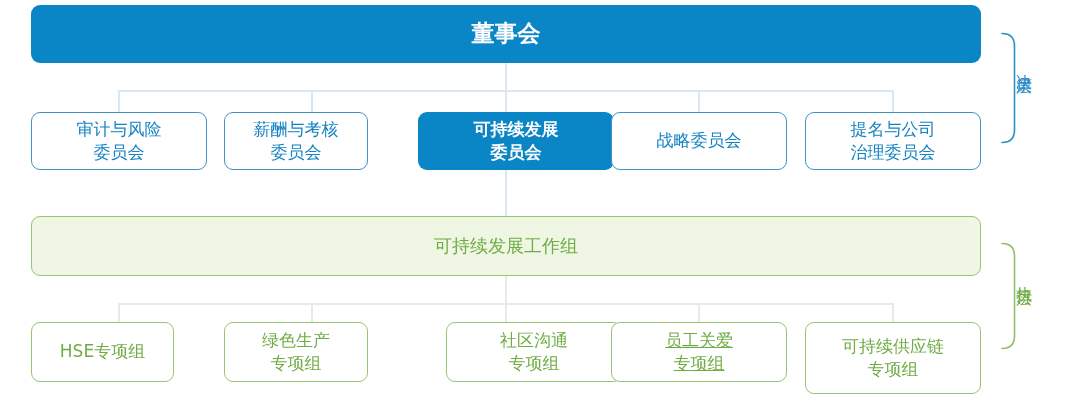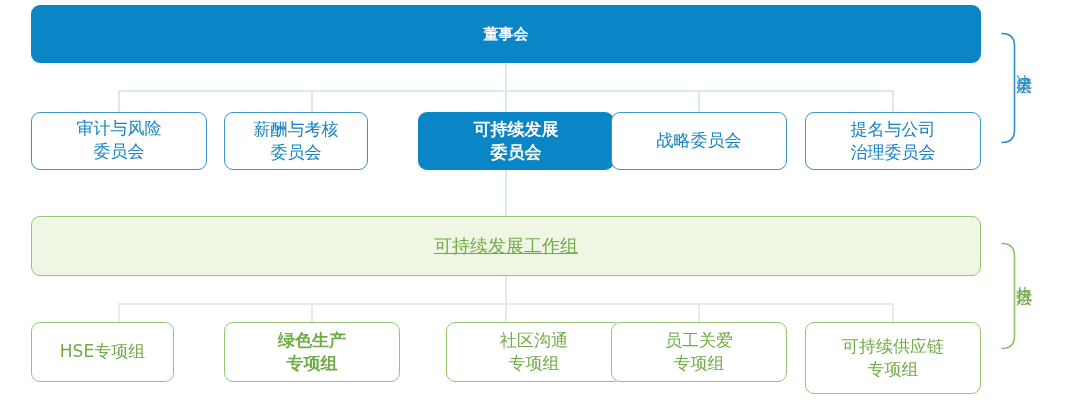--- a/index.html
+++ b/index.html
@@ -28,21 +28,21 @@
     text-align:center;
     border-radius:9px;
     font-size:17px;line-height:1.38;
     white-space:pre-line;
     box-sizing:border-box;
   }
   .blue-solid{
     background:var(--primary-blue);
     color:#ffffff;
     font-weight:bold;
-    font-size:15px;
+    font-size:23px;
   }
   .blue-solid.small{font-size:17px;font-weight:600;}
   .blue-outline{
     background:#ffffff;
     border:1.5px solid var(--blue-border);
     color:var(--blue-text);
   }
   .green-solid{
     background:var(--green-fill);
     border:1.5px solid var(--green-border);
@@ -77,48 +77,48 @@
   <div class="box blue-solid" style="left:31px;top:5px;width:950px;height:58px;">董事会</div>
 
   <div class="line blue" style="left:505px;top:63px;width:2px;height:27px;"></div>
   <div class="line blue" style="left:119px;top:90px;width:774px;height:2px;"></div>
   <div class="line blue" style="left:118px;top:90px;width:2px;height:22px;"></div>
   <div class="line blue" style="left:311px;top:90px;width:2px;height:22px;"></div>
   <div class="line blue" style="left:505px;top:90px;width:2px;height:22px;"></div>
   <div class="line blue" style="left:698px;top:90px;width:2px;height:22px;"></div>
   <div class="line blue" style="left:892px;top:90px;width:2px;height:22px;"></div>
 
-  <div class="box blue-outline" style="left:31px;top:112px;width:176px;height:58px;font-family:Liberation Mono, monospace;">审计与风险
+  <div class="box blue-outline" style="left:31px;top:112px;width:176px;height:58px;">审计与风险
 委员会</div>
   <div class="box blue-outline" style="left:224px;top:112px;width:144px;height:58px;">薪酬与考核
 委员会</div>
   <div class="box blue-solid small" style="left:418px;top:112px;width:196px;height:58px;">可持续发展
 委员会</div>
   <div class="box blue-outline" style="left:805px;top:112px;width:176px;height:58px;">提名与公司
 治理委员会</div>
   <div class="box blue-outline" style="left:611px;top:112px;width:176px;height:58px;">战略委员会</div>
 
   <div class="line blue" style="left:505px;top:170px;width:2px;height:46px;"></div>
 
-  <div class="box green-solid" style="left:31px;top:216px;width:950px;height:60px;text-decoration:underline;">可持续发展工作组</div>
+  <div class="box green-solid" style="left:31px;top:216px;width:950px;height:60px;">可持续发展工作组</div>
 
   <div class="line green" style="left:505px;top:276px;width:2px;height:27px;"></div>
   <div class="line green" style="left:119px;top:303px;width:774px;height:2px;"></div>
   <div class="line green" style="left:118px;top:303px;width:2px;height:19px;"></div>
   <div class="line green" style="left:311px;top:303px;width:2px;height:19px;"></div>
   <div class="line green" style="left:505px;top:303px;width:2px;height:19px;"></div>
   <div class="line green" style="left:698px;top:303px;width:2px;height:19px;"></div>
   <div class="line green" style="left:892px;top:303px;width:2px;height:19px;"></div>
 
   <div class="box green-outline" style="left:31px;top:322px;width:143px;height:60px;">HSE专项组</div>
-  <div class="box green-outline" style="left:224px;top:322px;width:176px;height:60px;font-weight:bold;">绿色生产
+  <div class="box green-outline" style="left:224px;top:322px;width:144px;height:60px;">绿色生产
 专项组</div>
   <div class="box green-outline" style="left:418px;top:322px;width:176px;height:60px;margin-left:28px;">社区沟通
 专项组</div>
-  <div class="box green-outline" style="left:611px;top:322px;width:176px;height:60px;">员工关爱
+  <div class="box green-outline" style="left:611px;top:322px;width:176px;height:60px;text-decoration:underline;">员工关爱
 专项组</div>
   <div class="box green-outline" style="left:805px;top:322px;width:176px;height:72px;">可持续供应链
 专项组</div>
 
   <svg class="bracket" style="left:1001px;top:32px;" width="16" height="112" viewBox="0 0 16 112">
     <path d="M1,1.5 Q13.5,1.5 13.5,14 L13.5,98 Q13.5,110.5 1,110.5" fill="none" stroke="var(--bracket-blue)" stroke-width="1.6" stroke-linecap="round"></path>
   </svg>
   <div class="layer-label blue" style="left:1016px;top:61px;">决策层</div>
 
   <svg class="bracket" style="left:1001px;top:242px;" width="16" height="108" viewBox="0 0 16 108">

